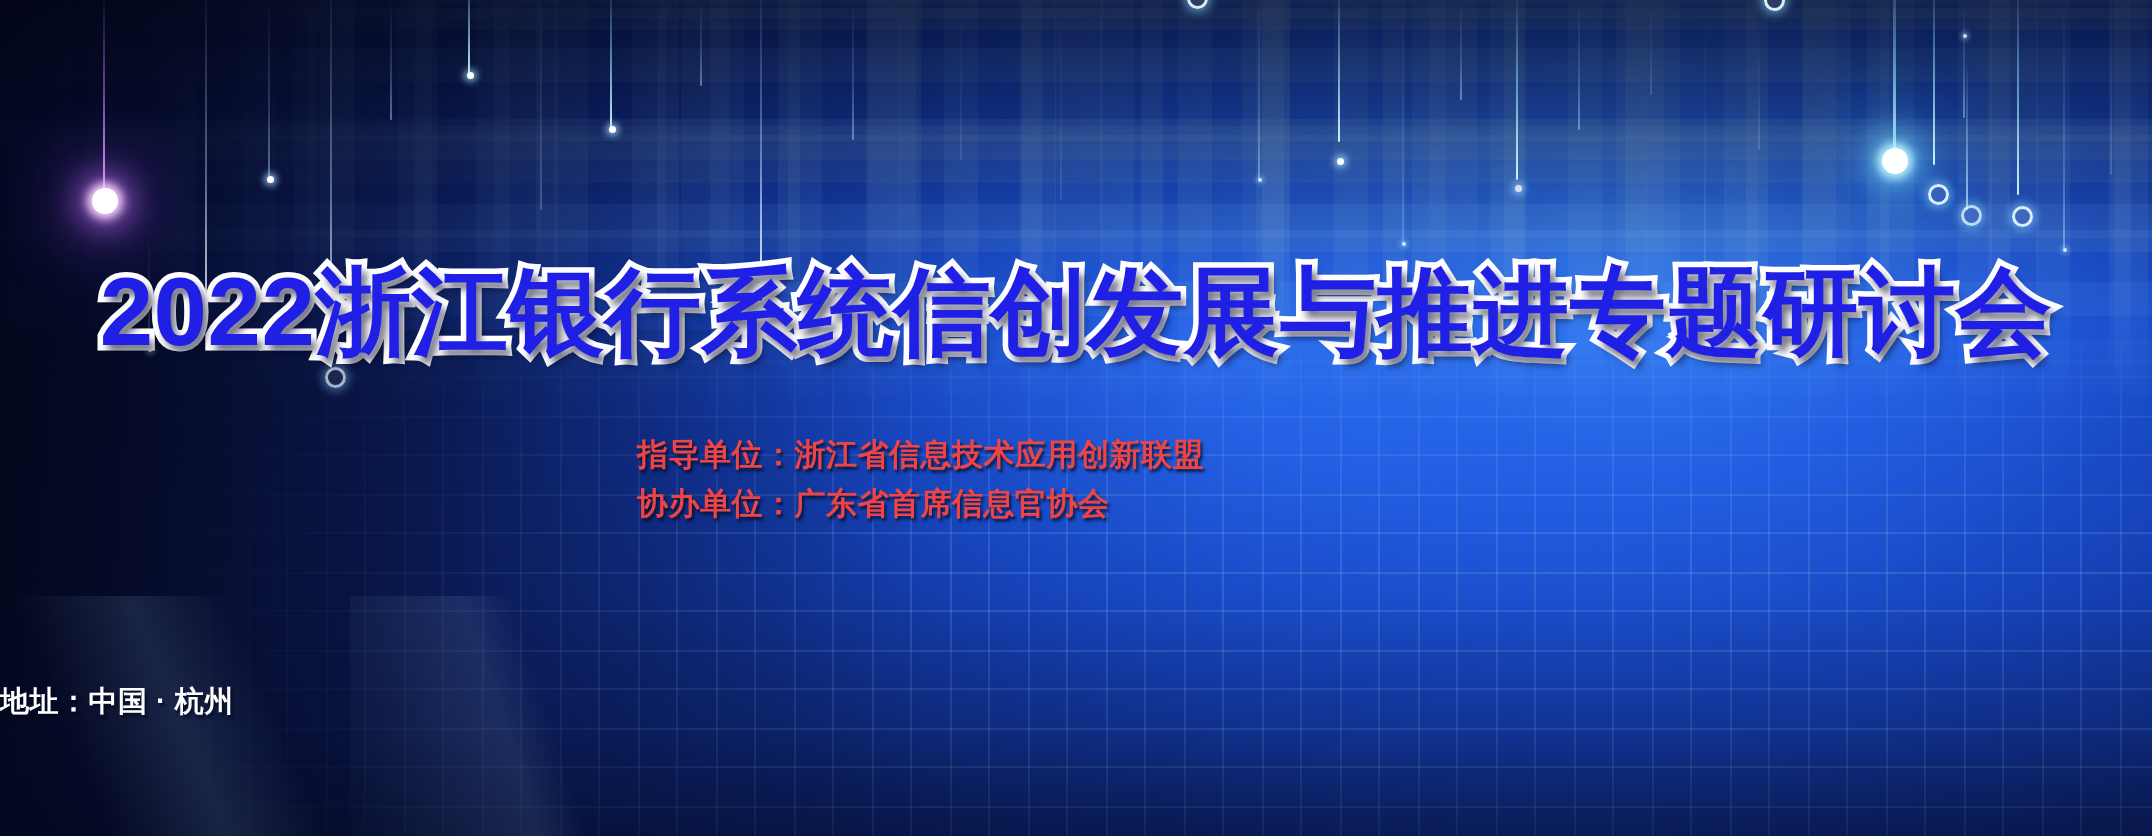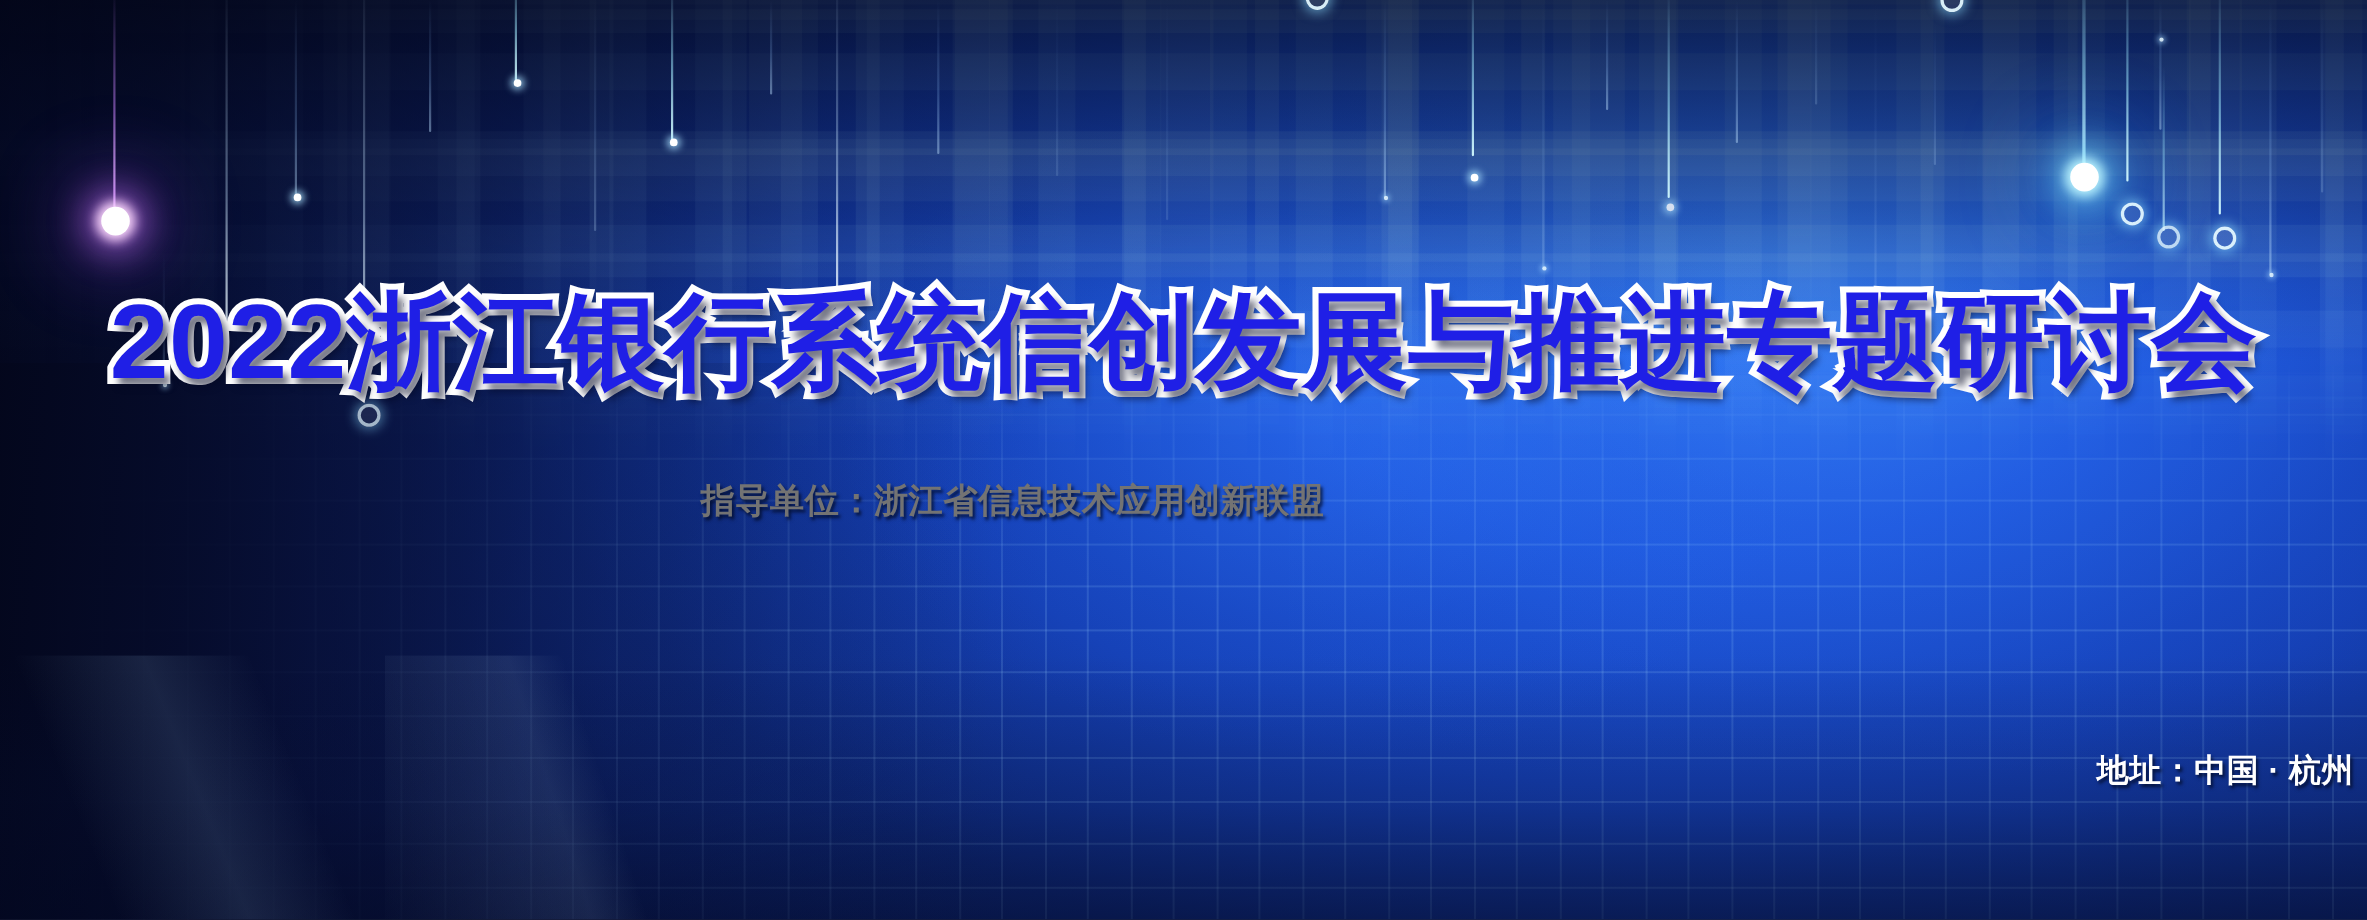--- a/index.html
+++ b/index.html
@@ -207,31 +207,31 @@
   .org-block {
     position: absolute;
     left: 637px;
     top: 430px;
     text-align: left;
   }
   .org-line {
     font-size: 31px;
     font-weight: 700;
     line-height: 49px;
-    color: #737373;
+    color: #ef4444;
     letter-spacing: 0.5px;
     text-shadow: 2px 3px 3px rgba(2,8,30,0.75);
     white-space: pre;
   }
 
   .meta-block {
     position: absolute;
-    left: 0; right: 12px;
+    left: 0; right: 0;
     top: 679px;
-    text-align: right;
+    text-align: left;
   }
   .meta-line {
     font-size: 29px;
     font-weight: 700;
     line-height: 45px;
     color: #ffffff;
     letter-spacing: 0.5px;
     text-shadow: 2px 3px 3px rgba(2,8,30,0.75);
     white-space: pre;
   }
@@ -334,20 +334,21 @@
 
   <div class="ray" style="left:350px;"></div>
   <div class="ray2"></div>
 
   <div class="content">
 
     <h1 class="main-title">2022浙江银行系统信创发展与推进专题研讨会</h1>
 
     <div class="org-block">
       <div class="org-line">指导单位：浙江省信息技术应用创新联盟</div>
+      <div class="org-line">协办单位：广东省首席信息官协会</div>
     </div>
 
     <div class="meta-block">
       <div class="meta-line">地址：中国 · 杭州</div>
     </div>
 
   </div>
 </div>
 
 </body></html>

